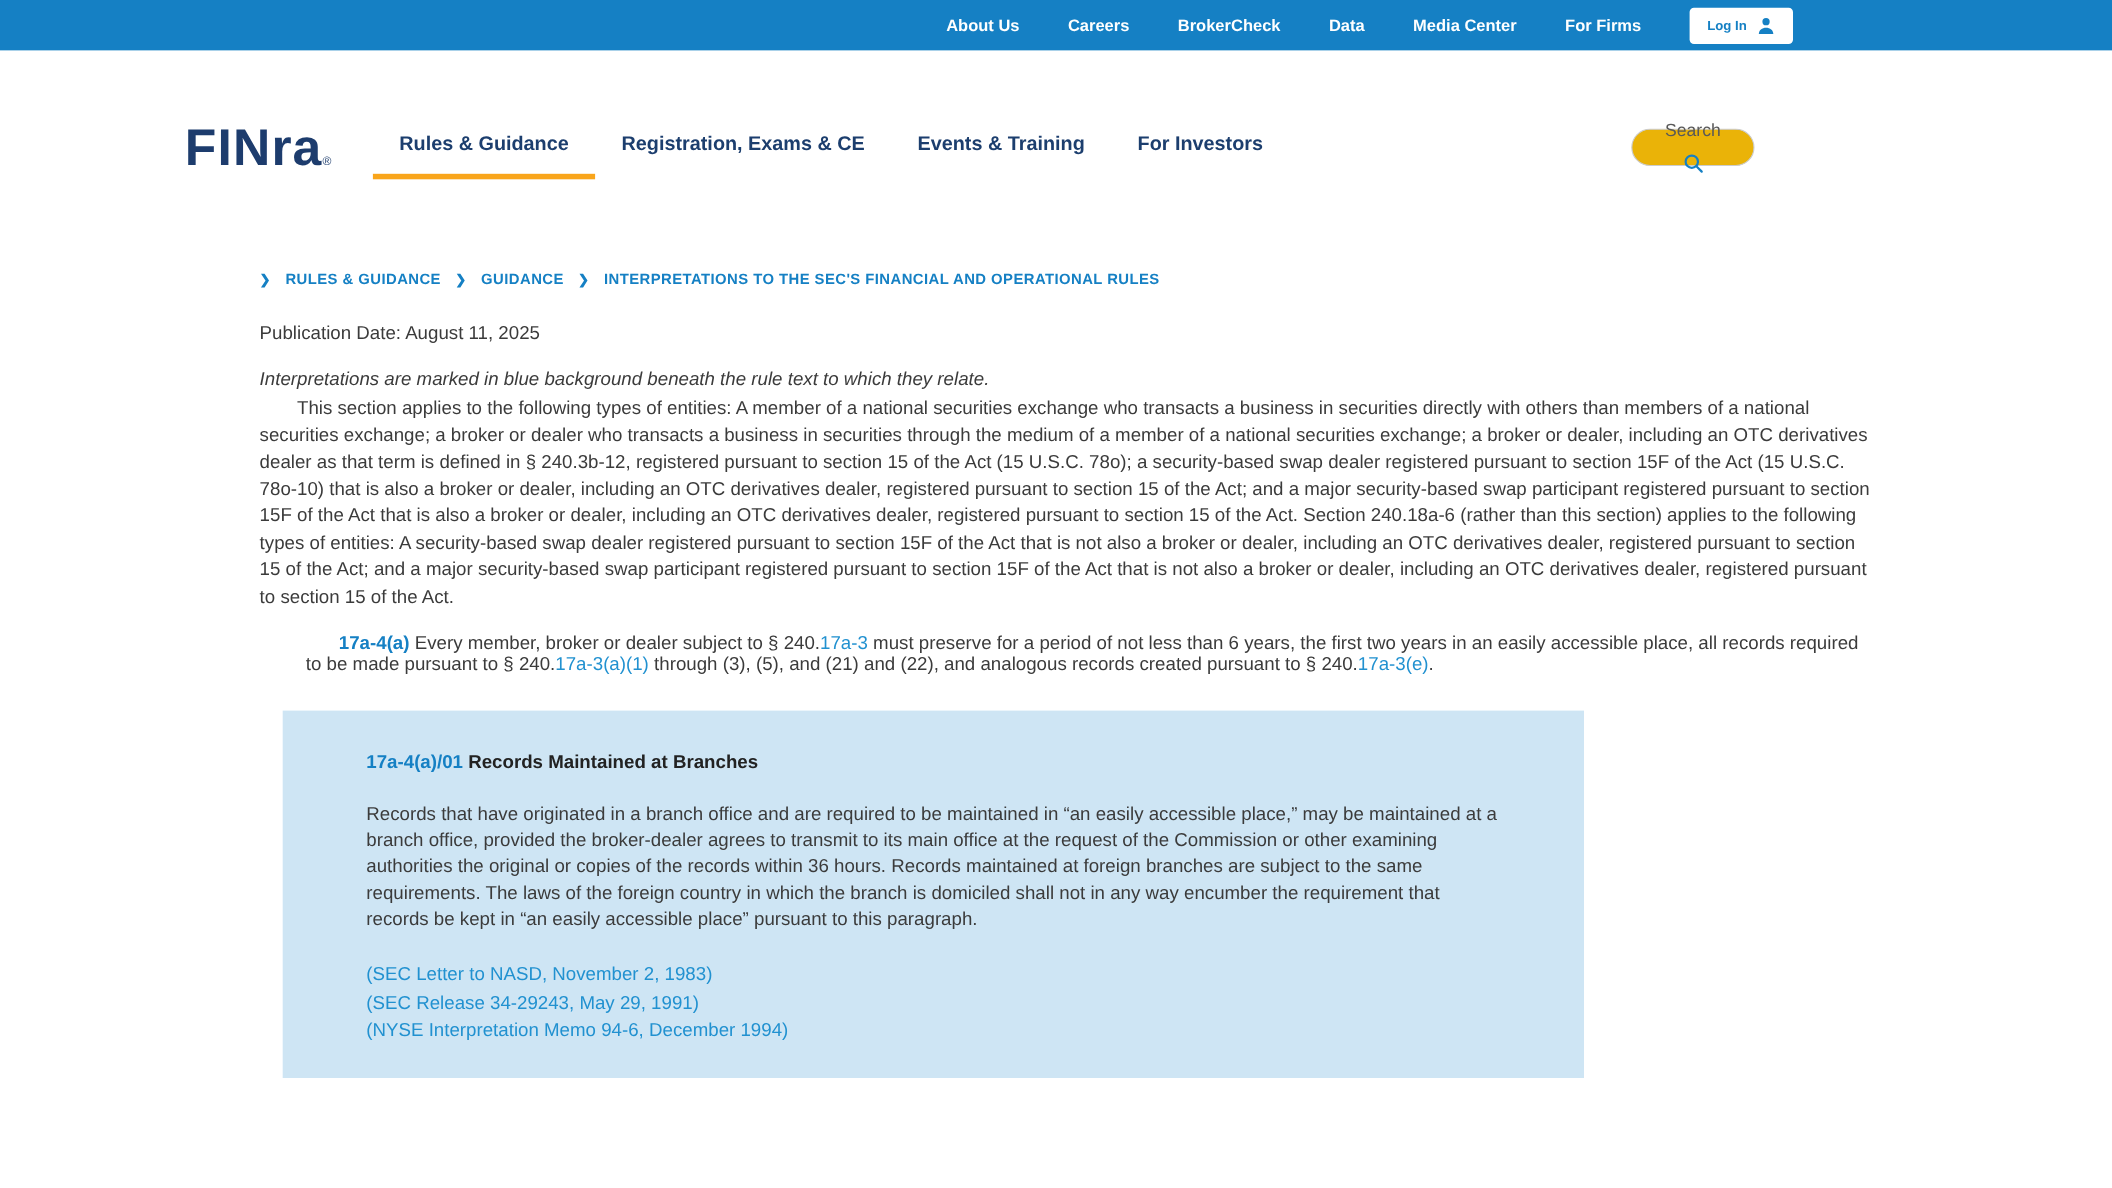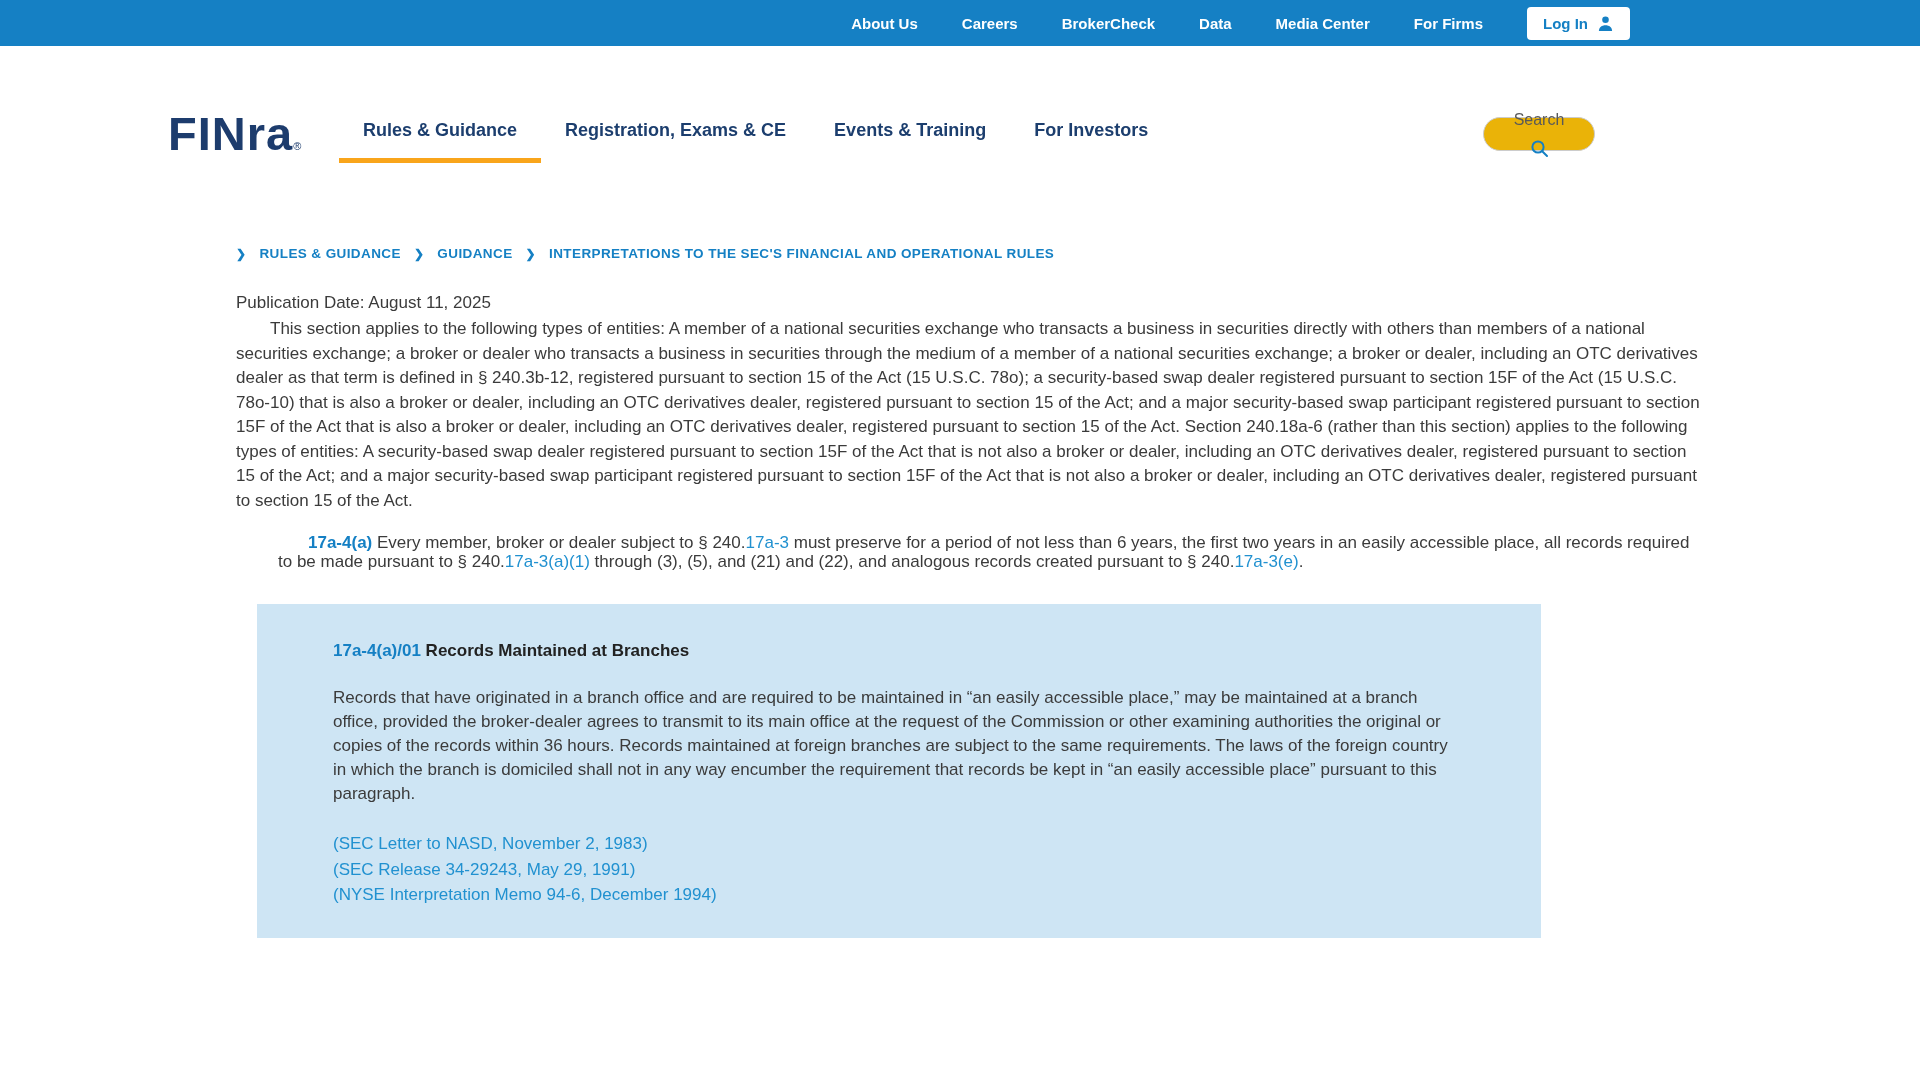--- a/index.html
+++ b/index.html
@@ -13,21 +13,21 @@
   .topbar {
     height:46px; background:#1580C4;
     display:flex; align-items:center; justify-content:flex-end;
     gap:44px; padding-right:290px;
   }
   .topbar a {
     color:#ffffff; font-size:15px; font-weight:600; text-decoration:none; cursor:pointer;
   }
   .login-btn {
     background:#ffffff; color:#1580C4; border:none; border-radius:4px;
-    height:33px; padding:0 16px; font-size:15px; font-weight:700;
+    height:33px; padding:0 16px; font-size:12px; font-weight:700;
     display:flex; align-items:center; gap:9px; cursor:pointer;
     font-family:"Liberation Sans", sans-serif;
   }
   
   .header { position:relative; height:134px; background:#ffffff; }
   .logo {
     position:absolute; left:168px; top:64px;
     font-size:47px; font-weight:700; color:#1D3C6D; letter-spacing:1px;
     line-height:1; cursor:pointer;
   }
@@ -69,21 +69,21 @@
     text-indent:34px;
   }
   .subpara {
     margin:20px 0 0 42px; font-size:17px; line-height:19px; color:#3b3b3b;
     text-indent:30px;
   }
   .ref-link { color:#1580C4; font-weight:700; cursor:pointer; }
   .inline-link { color:#2191D0; cursor:pointer; }
   
   .interp-box {
-    margin:33px 0 0 21px; width:1284px; background:#CEE5F4;
+    margin:33px 0 0 21px; width:1183px; background:#CEE5F4;
     padding:37px 76px 30px;
   }
   .interp-head { font-size:17px; font-weight:700; color:#222222; }
   .interp-body { margin-top:25px; font-size:17px; line-height:24px; color:#3b3b3b; }
   .citations { margin-top:25px; font-size:17px; line-height:25.5px; }
   .citations .cite { color:#2191D0; cursor:pointer; }
 </style>
 </head>
 <body>
 
@@ -133,20 +133,21 @@
     <span class="crumb">RULES &amp; GUIDANCE</span>
     <span class="chev">❯</span>
     <span class="crumb">GUIDANCE</span>
     <span class="chev">❯</span>
     <span class="crumb">INTERPRETATIONS TO THE SEC'S FINANCIAL AND OPERATIONAL RULES</span>
   </div>
 
 
   <div class="pubdate">Publication Date: August 11, 2025</div>
 
+  <div class="note">Interpretations are marked in blue background beneath the rule text to which they relate.</div>
 
 
   <p class="rule-body">This section applies to the following types of entities: A member of a national securities exchange who transacts a business in securities directly with others than members of a national securities exchange; a broker or dealer who transacts a business in securities through the medium of a member of a national securities exchange; a broker or dealer, including an OTC derivatives dealer as that term is defined in § 240.3b-12, registered pursuant to section 15 of the Act (15 U.S.C. 78o); a security-based swap dealer registered pursuant to section 15F of the Act (15 U.S.C. 78o-10) that is also a broker or dealer, including an OTC derivatives dealer, registered pursuant to section 15 of the Act; and a major security-based swap participant registered pursuant to section 15F of the Act that is also a broker or dealer, including an OTC derivatives dealer, registered pursuant to section 15 of the Act. Section 240.18a-6 (rather than this section) applies to the following types of entities: A security-based swap dealer registered pursuant to section 15F of the Act that is not also a broker or dealer, including an OTC derivatives dealer, registered pursuant to section 15 of the Act; and a major security-based swap participant registered pursuant to section 15F of the Act that is not also a broker or dealer, including an OTC derivatives dealer, registered pursuant to section 15 of the Act.</p>
 
   <p class="subpara"><span class="ref-link">17a-4(a)</span><span> Every member, broker or dealer subject to § 240.</span><span class="inline-link">17a-3</span><span> must preserve for a period of not less than 6 years, the first two years in an easily accessible place, all records required to be made pursuant to § 240.</span><span class="inline-link">17a-3(a)(1)</span><span> through (3), (5), and (21) and (22), and analogous records created pursuant to § 240.</span><span class="inline-link">17a-3(e)</span><span>.</span></p>
 
   <div class="interp-box">
     <div class="interp-head">
       <span class="ref-link">17a-4(a)/01</span><span> Records Maintained at Branches</span>
     </div>

